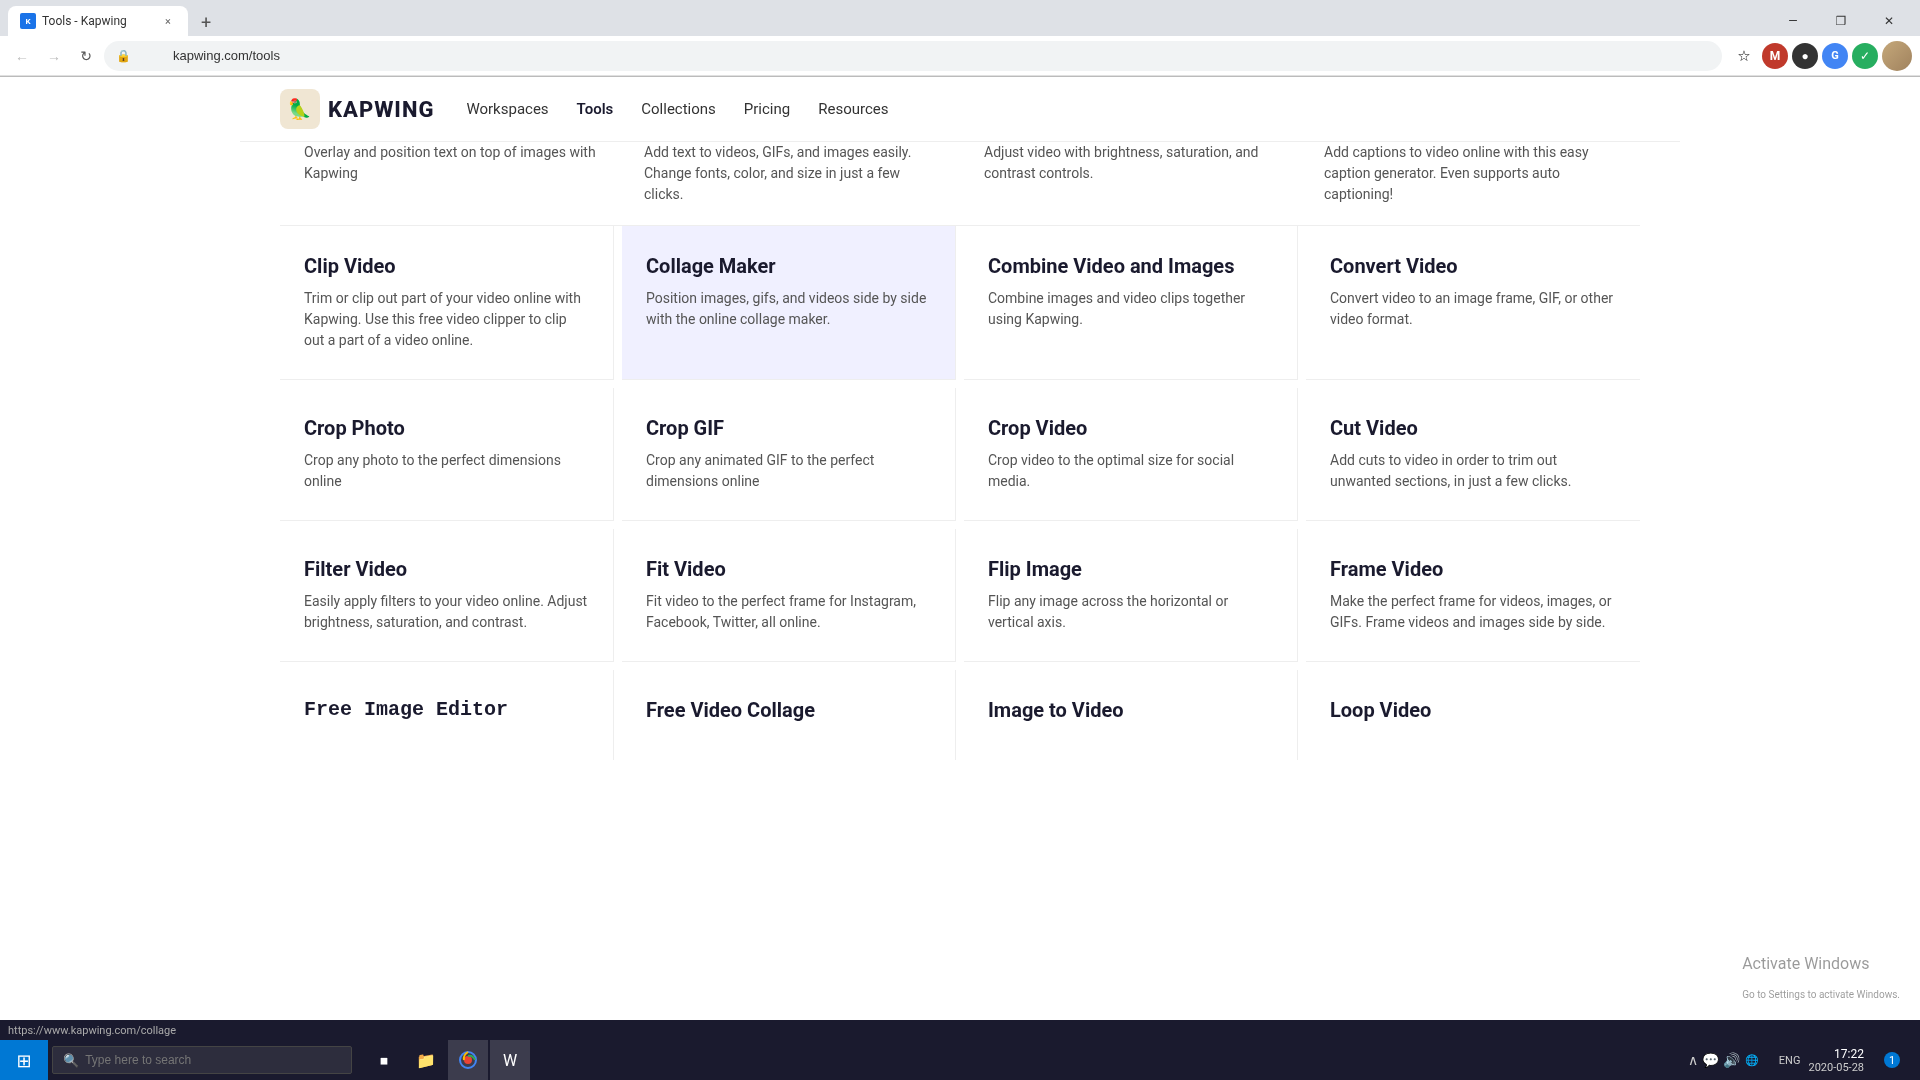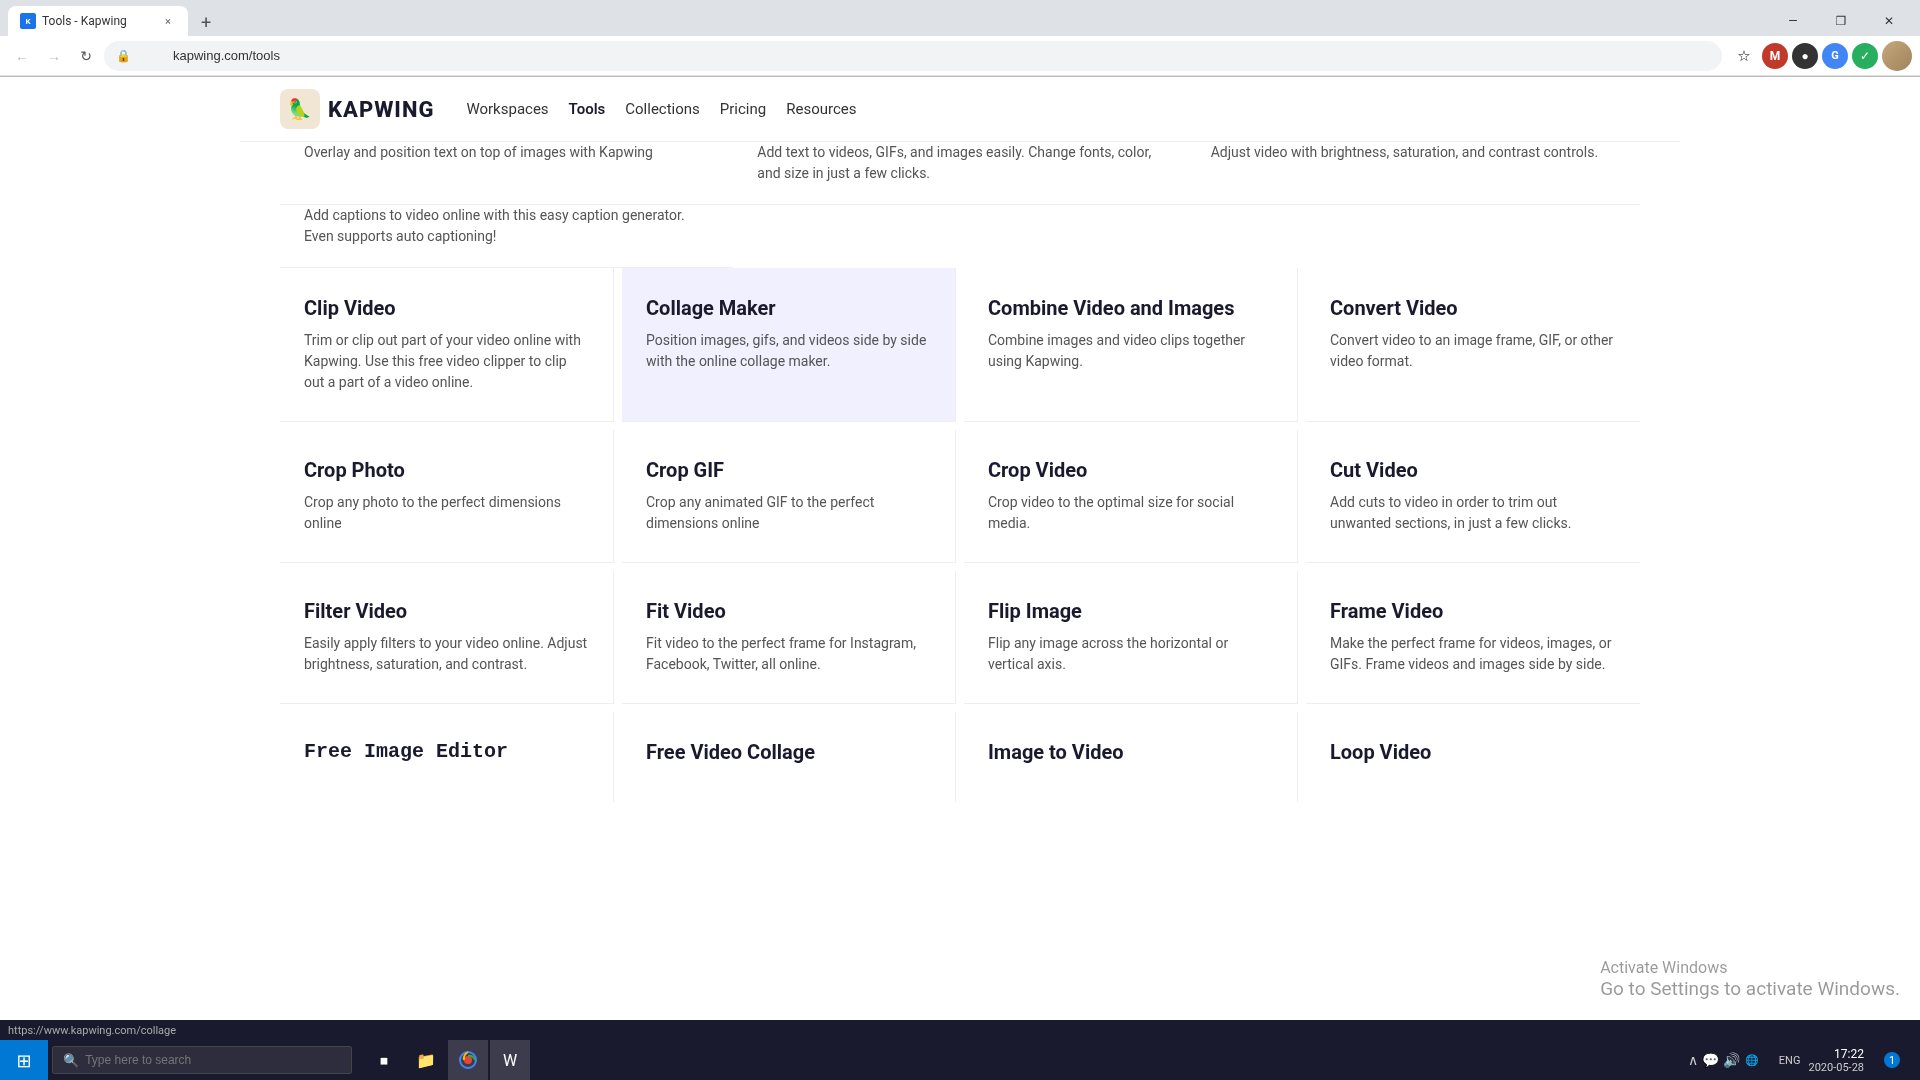--- a/index.html
+++ b/index.html
@@ -134,21 +134,21 @@
     .logo-icon {
       width: 40px; height: 40px;
       background: #f0e6d3;
       border-radius: 8px;
       display: flex; align-items: center; justify-content: center;
       font-size: 20px;
     }
     .logo-text {
       font-size: 22px; font-weight: 800; color: #1a1a2e; letter-spacing: 1px;
     }
-    .nav-links { display: flex; gap: 20px; align-items: flex-start; }
+    .nav-links { display: flex; gap: 28px; align-items: flex-start; }
     .nav-link {
       font-size: 15px; color: #333; text-decoration: none; cursor: pointer;
     }
     .nav-link.active { color: #1a1a2e; font-weight: 600; }
 
     
     .content-area {
       padding: 0 40px 40px 40px;
       overflow-y: auto;
       height: calc(1080px - 36px - 40px - 65px - 40px);
@@ -171,21 +171,21 @@
     .tool-card h3 {
       font-size: 20px; font-weight: 700; color: #1a1a2e; margin-bottom: 10px;
     }
     .tool-card p {
       font-size: 14px; color: #555; line-height: 1.5;
     }
 
     
     .partial-row {
       display: grid;
-      grid-template-columns: repeat(3, 1fr);
+      grid-template-columns: repeat(4, 1fr);
     }
     .partial-card {
       padding: 0 24px 20px 24px;
       border-bottom: 1px solid #eee;
     }
     .partial-card p {
       font-size: 14px; color: #555; line-height: 1.5;
     }
 
     
@@ -260,21 +260,21 @@
 
     
     .activate-windows {
       position: fixed;
       bottom: 80px;
       right: 20px;
       color: rgba(0,0,0,0.4);
       pointer-events: none;
     }
     .activate-windows .title { font-size: 16px; font-weight: 400; }
-    .activate-windows .subtitle { font-size: 19px; }
+    .activate-windows .subtitle { font-size: 10px; margin-top: 16px; }
   </style>
 </head>
 <body>
 
 <div class="browser-chrome">
 
   <div class="title-bar">
     <div class="tab-bar">
       <div class="tab">
         <div class="tab-favicon">K</div>

